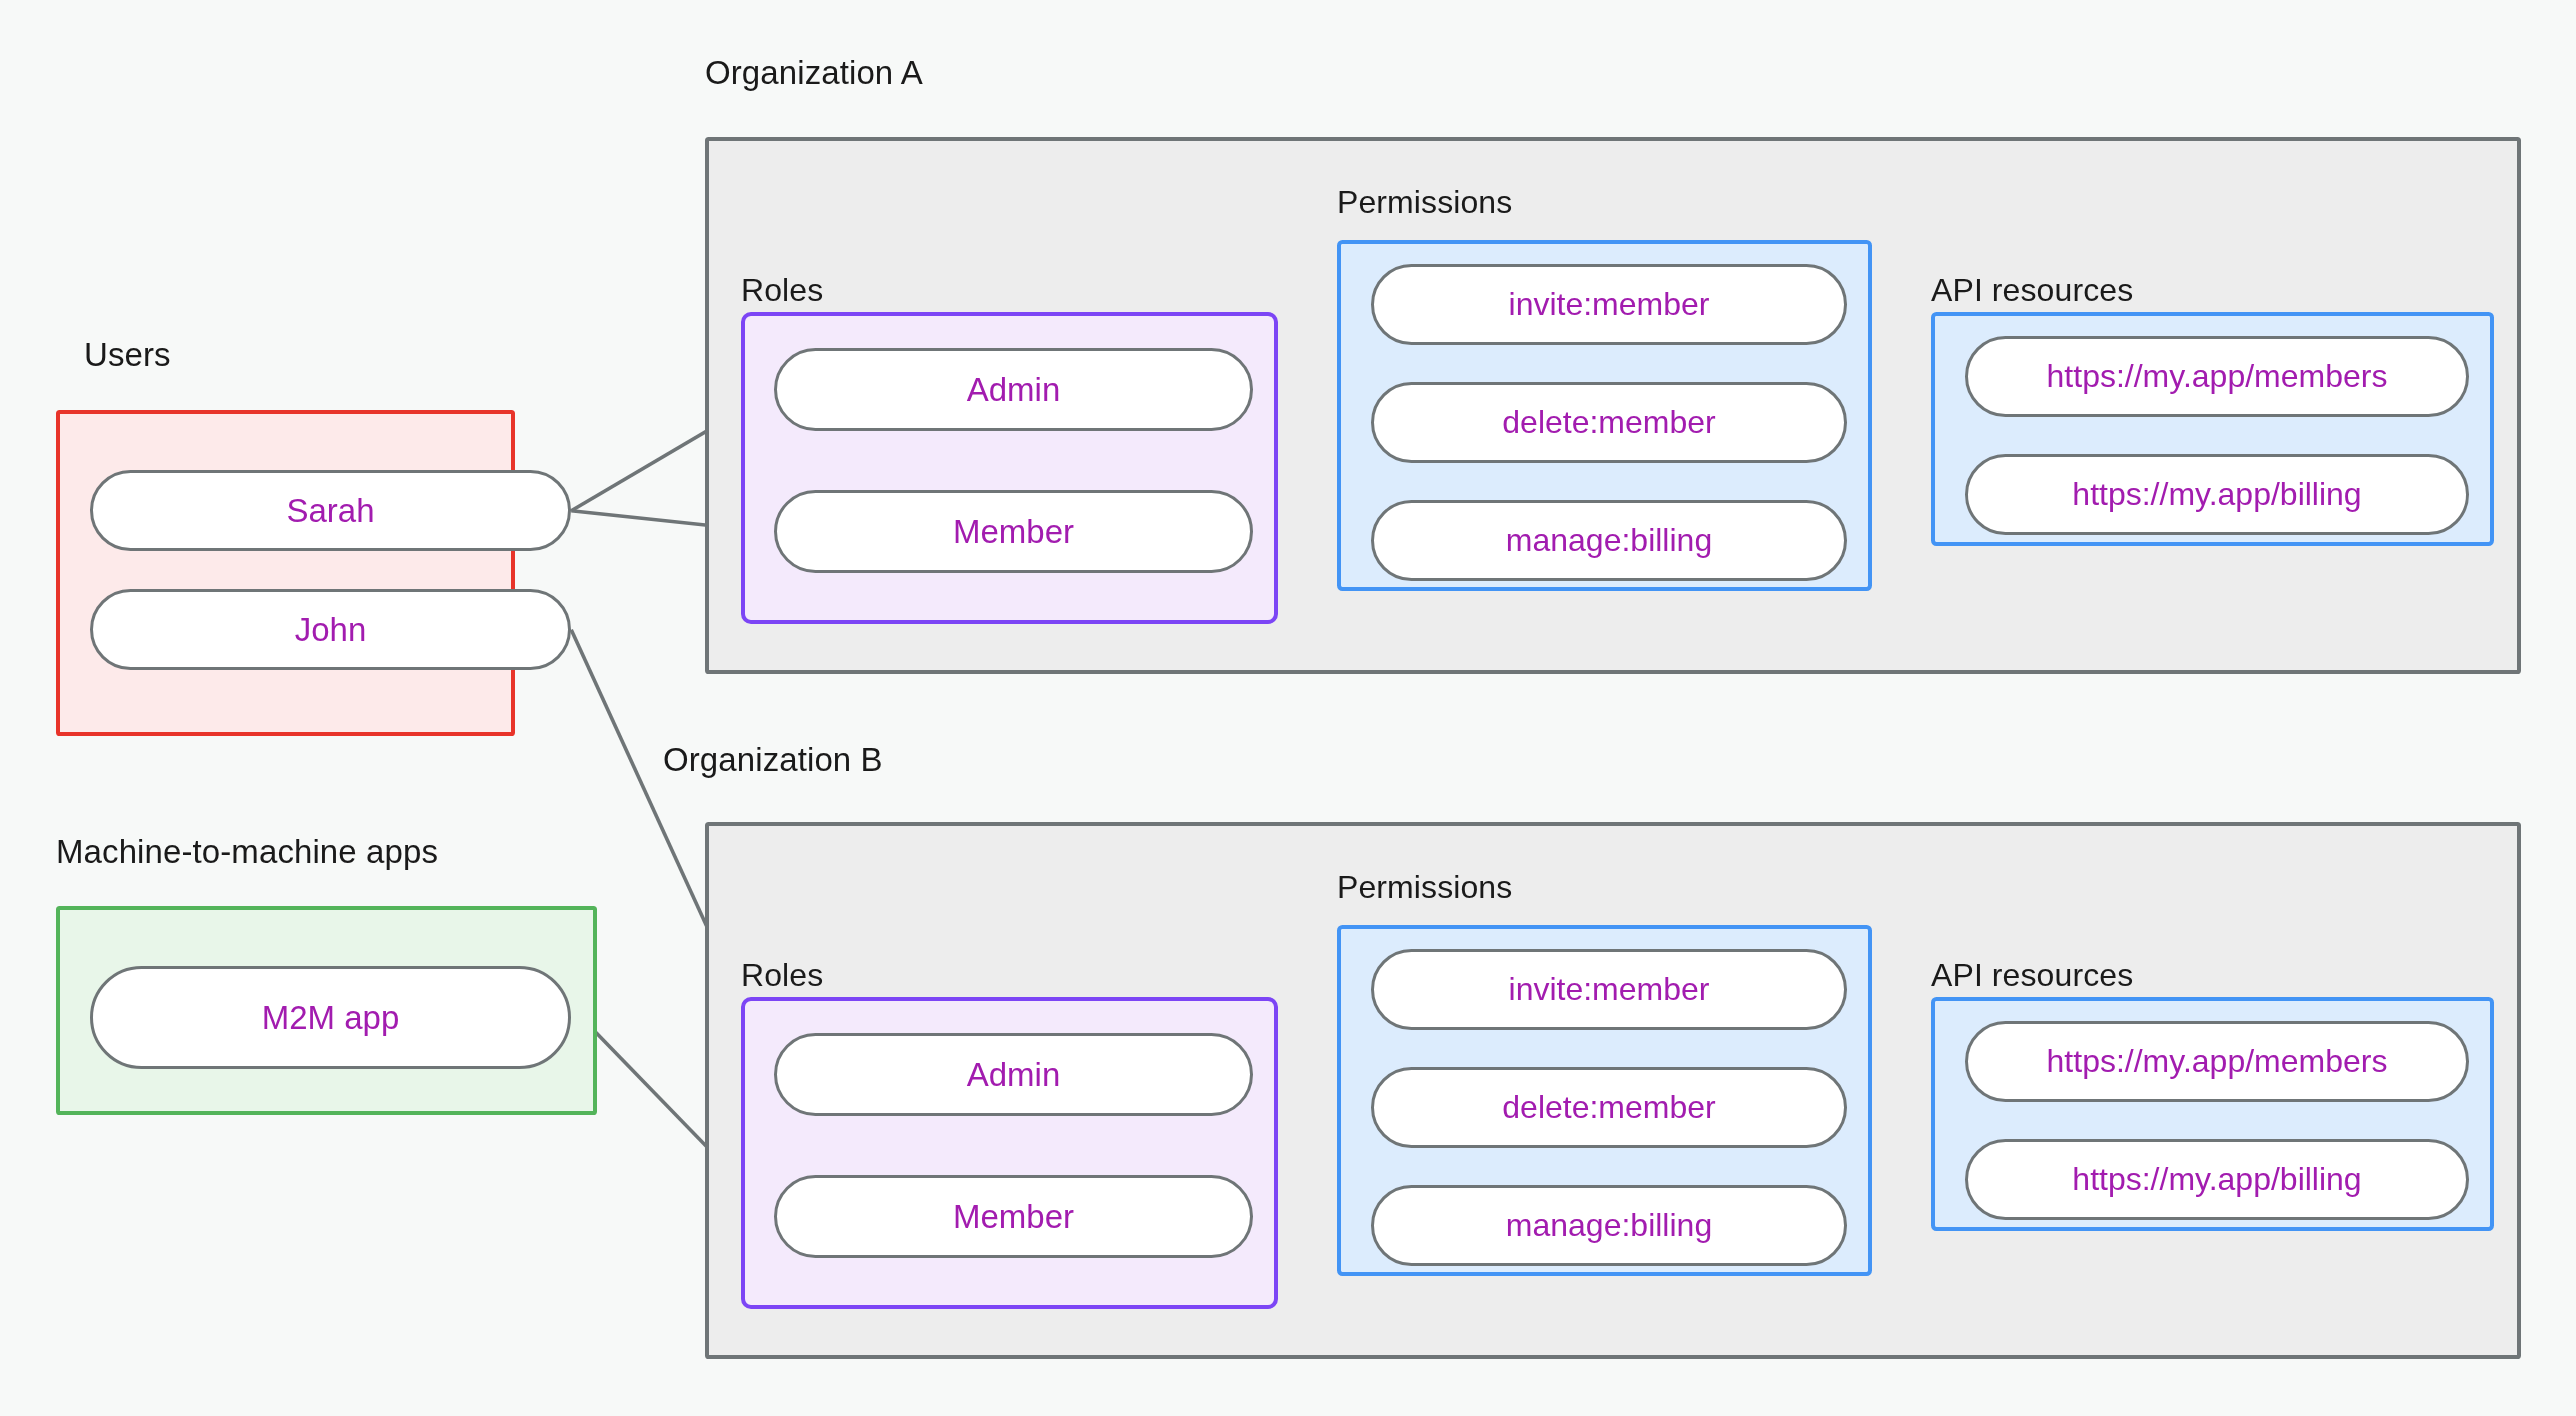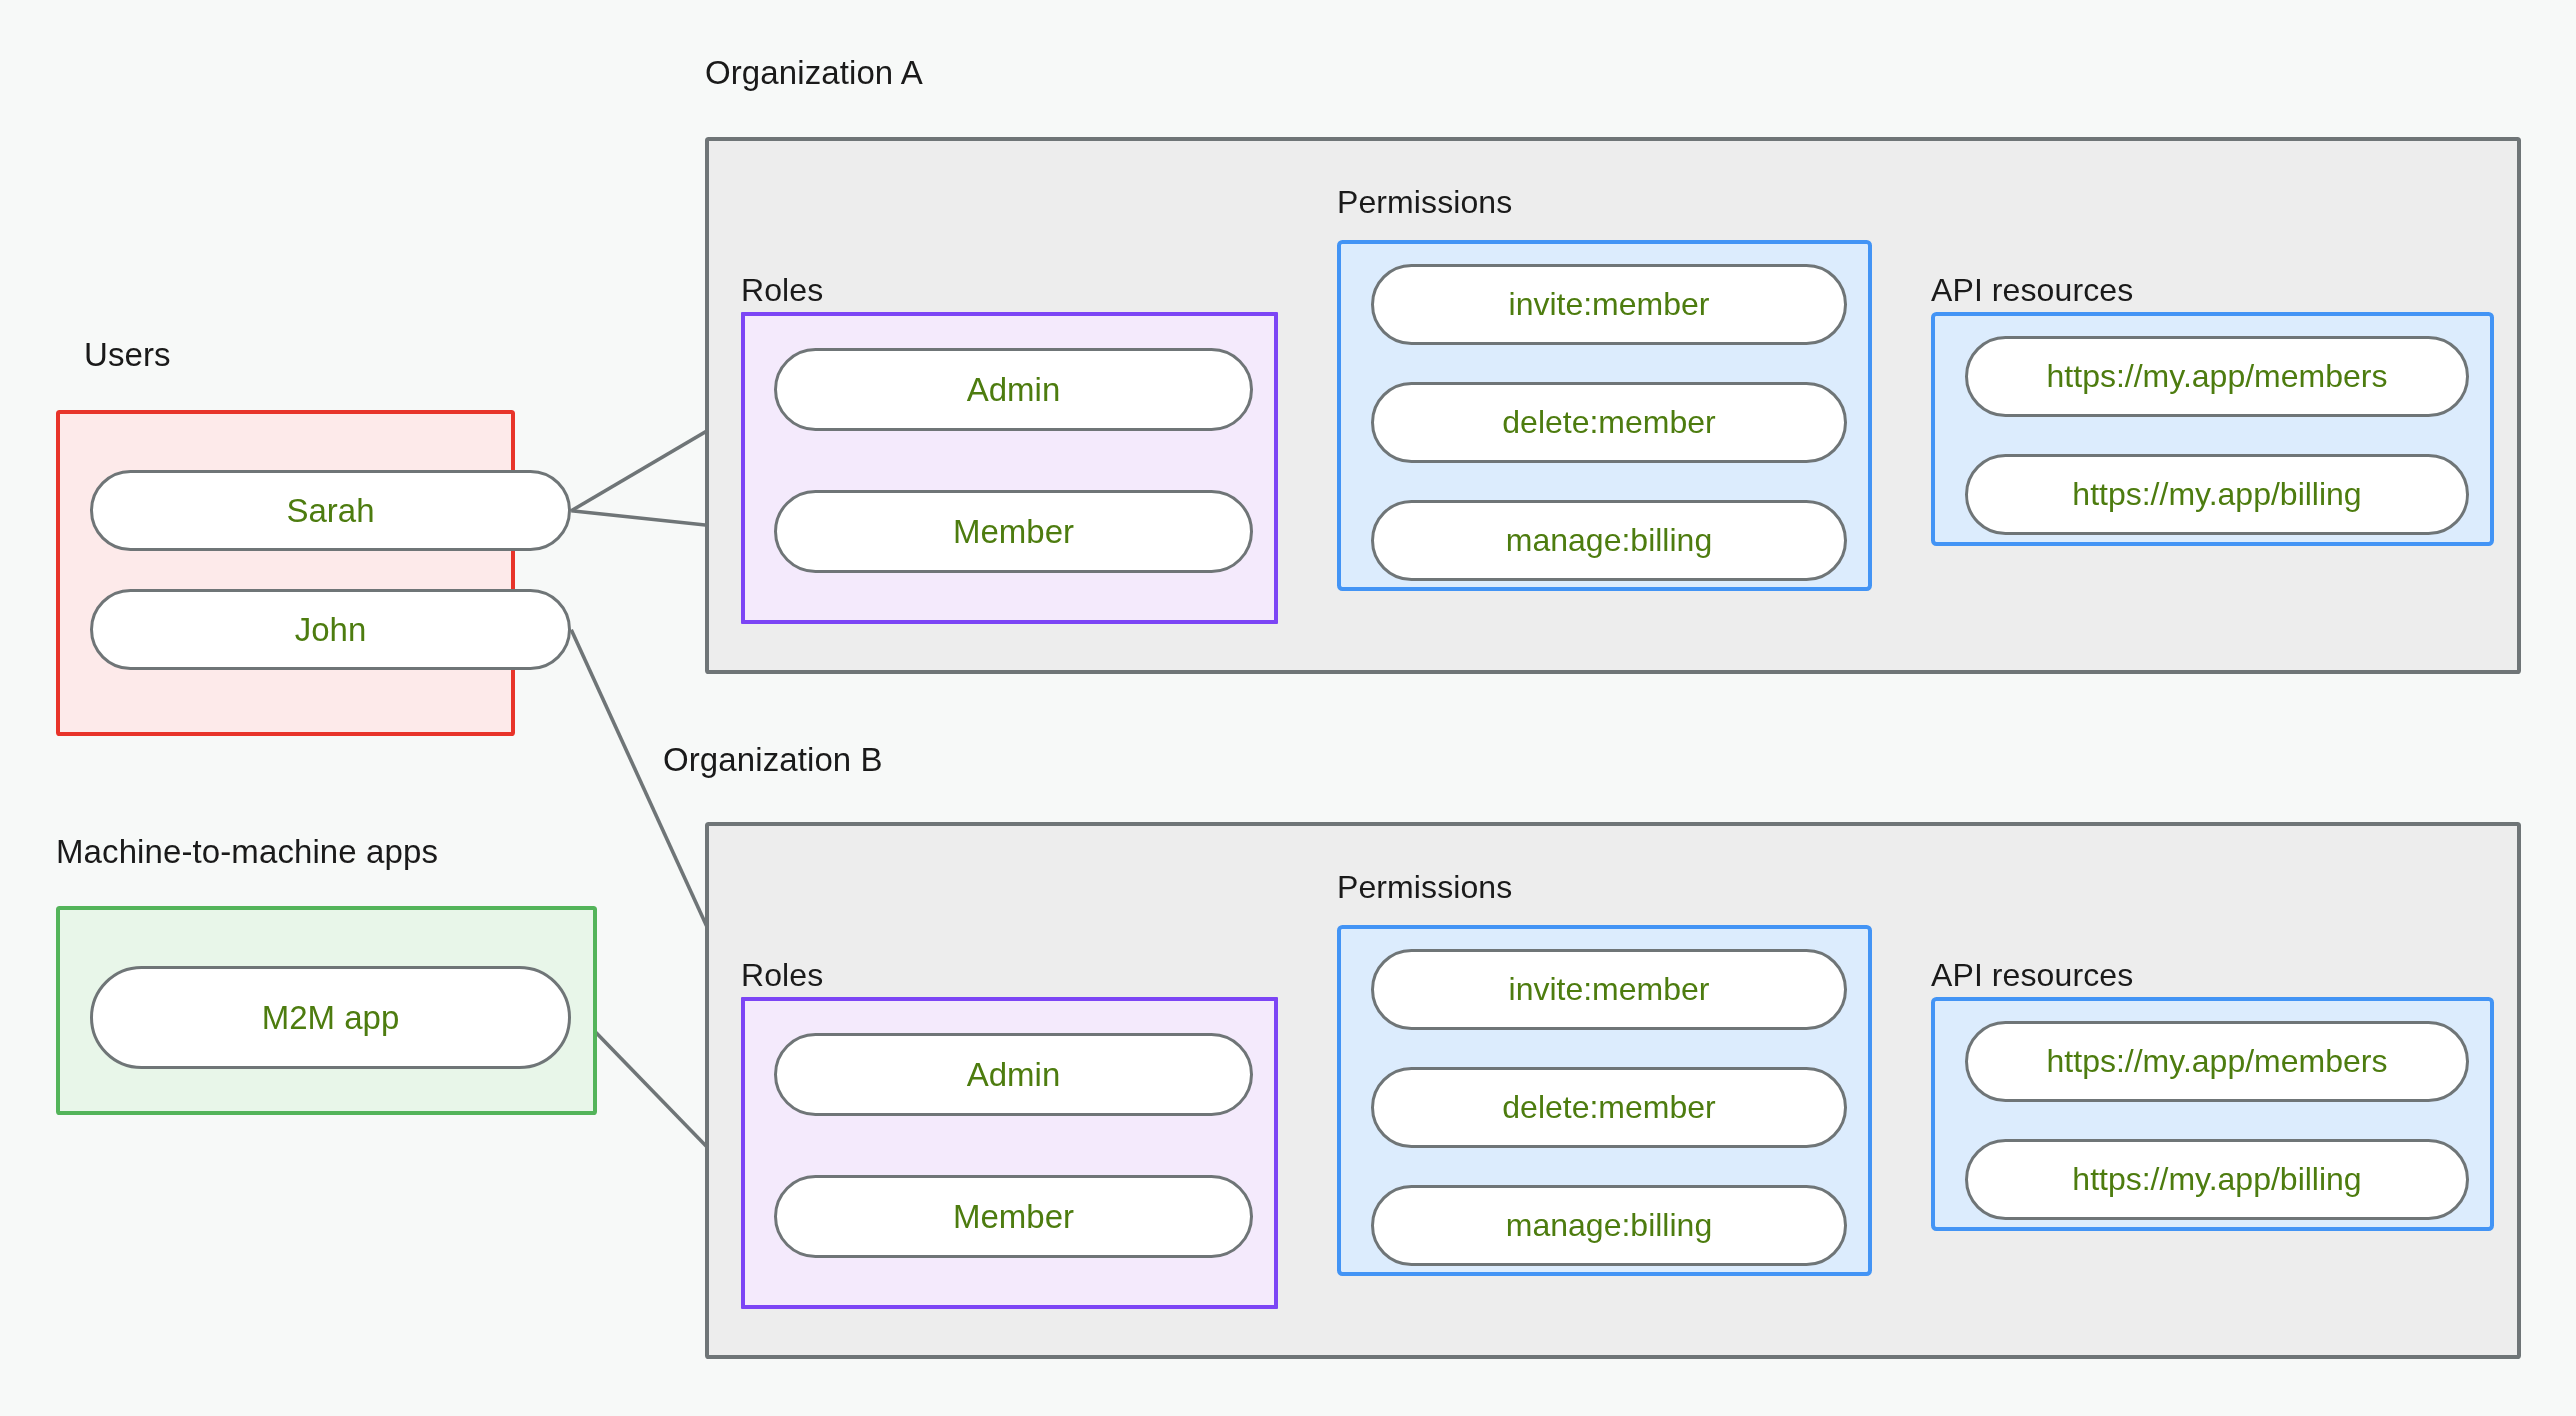--- a/index.html
+++ b/index.html
@@ -40,39 +40,39 @@
     border-radius: 3.6px;
   }
   .m2m-box {
     background: #e8f6e9;
     border: 4.5px solid #53b45a;
     border-radius: 3.6px;
   }
   .roles-box {
     background: #f4eafc;
     border: 4.5px solid #7c45f5;
-    border-radius: 1px;
+    border-radius: 10px;
   }
   .blue-box {
     background: #dcecfd;
     border: 4.5px solid #4394f5;
     border-radius: 5.4px;
   }
   
   .pill {
     position: absolute;
     box-sizing: border-box;
     background: #ffffff;
     border: 3.6px solid #6f7577;
     border-radius: 900px;
     display: flex;
     align-items: center;
     justify-content: center;
     font-size: 33px;
-    color: #4d7c0f;
+    color: #a21caf;
     white-space: nowrap;
   }
   .pill.small-text { font-size: 32px; }
   
   #edges {
     position: absolute;
     left: 0; top: 0;
     width: 2576px;
     height: 1416px;
     pointer-events: none;

